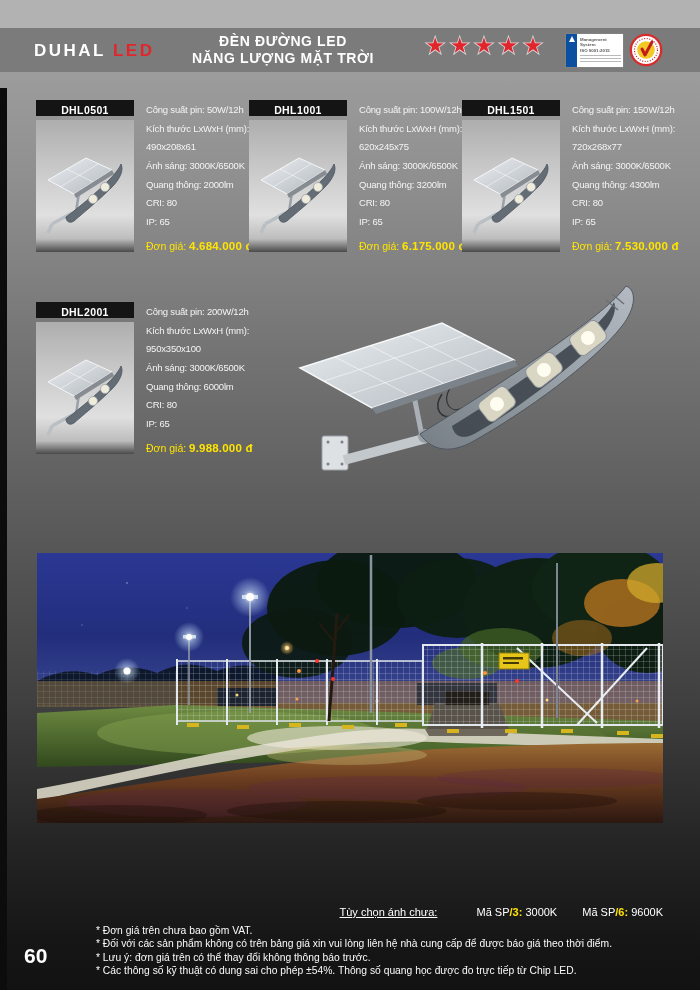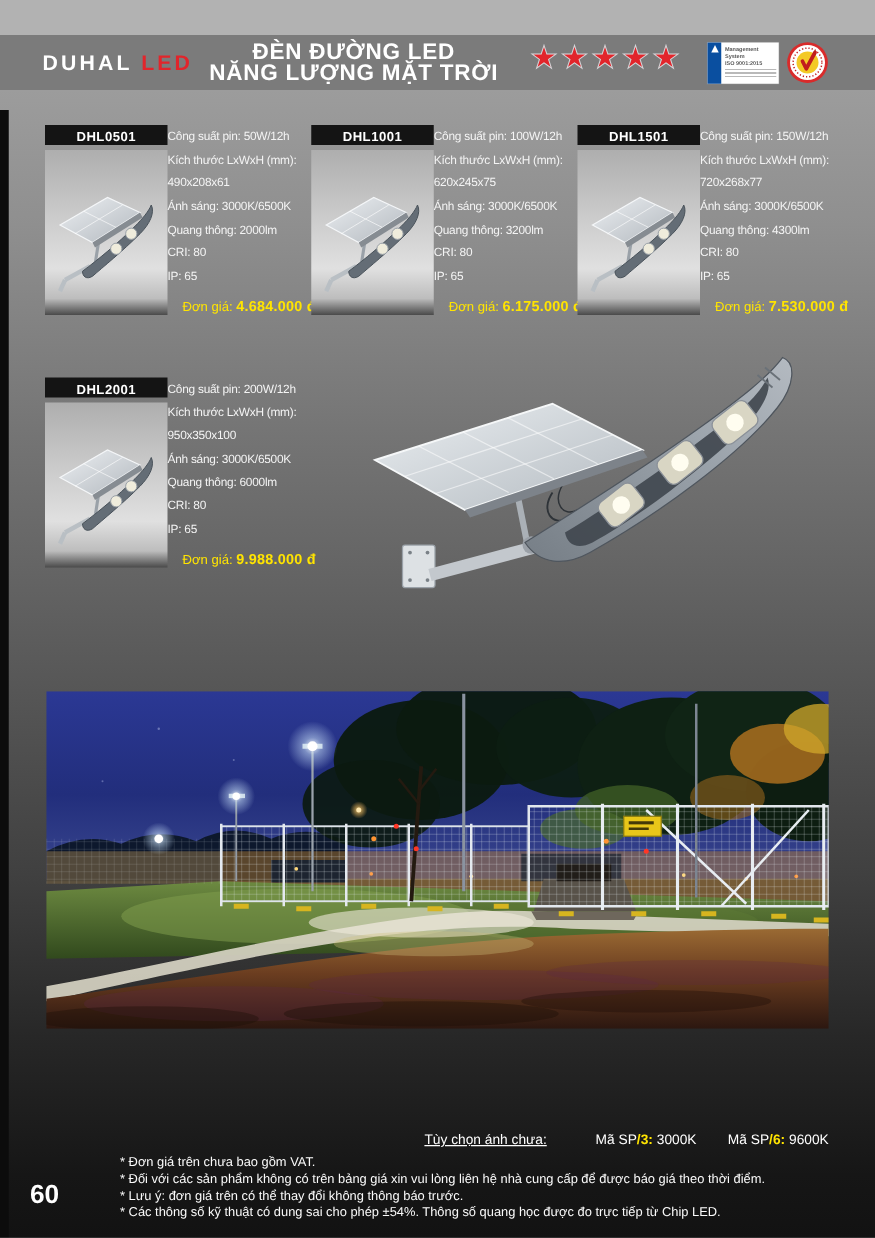--- a/index.html
+++ b/index.html
@@ -5,36 +5,36 @@
   html,body{margin:0;padding:0;background:#3a3a3a;}
   .page{position:relative;width:700px;height:990px;overflow:hidden;
     font-family:"Liberation Sans","DejaVu Sans",sans-serif;
     background:linear-gradient(180deg,#b2b2b2 0,#b2b2b2 28px,#7b7b7b 28px,#7b7b7b 72px,
       #9c9c9c 72px,#8f8f8f 180px,#747474 350px,#585858 540px,#404040 700px,#272727 830px,#161616 940px,#121212 100%);}
   .edge-bar{position:absolute;left:0;top:88px;width:7px;height:902px;background:#0c0c0c;}
   
   .header-bar{position:absolute;left:0;top:28px;width:679px;height:44px;}
   .brand{position:absolute;left:34px;top:13px;font-size:17px;font-weight:bold;letter-spacing:2.5px;color:#ffffff;white-space:nowrap;}
   .brand .accent{color:#e2252b;}
-  .title{position:absolute;left:138px;top:5px;width:290px;text-align:center;color:#ffffff;font-weight:bold;font-size:18px;line-height:16.5px;letter-spacing:.6px;}
+  .title{position:absolute;left:138px;top:5px;width:290px;text-align:center;color:#ffffff;font-weight:bold;font-size:14px;line-height:16.5px;letter-spacing:.6px;}
   .stars{position:absolute;left:424px;top:3px;font-size:25px;letter-spacing:2px;color:#e2252b;-webkit-text-stroke:.8px #d4d7da;}
   .tuv{position:absolute;left:566px;top:6px;width:57px;height:33px;background:#ffffff;display:flex;box-shadow:0 0 0 .5px #8a8a8a;}
   .tuv-strip{width:11px;height:100%;background:#0a4fa0;display:flex;align-items:flex-start;justify-content:center;}
   .tuv-tri{margin-top:2px;width:0;height:0;border-left:3.5px solid transparent;border-right:3.5px solid transparent;border-bottom:6px solid #ffffff;}
   .tuv-text{flex:1;padding:3px 2px 0 3px;font-size:4.4px;line-height:5.4px;color:#5a5a5a;font-weight:bold;}
   .tuv-bars{margin-top:2px;height:8px;background:repeating-linear-gradient(180deg,#b9b9b9 0,#b9b9b9 1px,transparent 1px,transparent 3px);}
   .round-badge{position:absolute;left:629px;top:5px;width:34px;height:34px;}
   
   .card{position:absolute;width:213px;height:170px;}
   .code-label{position:absolute;left:0;top:0;width:98px;height:16px;background:#141414;color:#ffffff;
     font-size:10.5px;font-weight:bold;letter-spacing:.4px;text-align:center;line-height:20px;}
   .img-box{position:absolute;left:0;top:20px;width:98px;height:132px;
     background:linear-gradient(180deg,#aeaeae 0%,#cbcbcb 40%,#e0e0e0 72%,#bdbdbd 90%,#4a4a4a 100%);}
   .img-box svg{display:block;width:98px;height:132px;}
-  .specs{position:absolute;left:98px;top:1px;color:#f4f4f4;font-size:9.5px;letter-spacing:-.2px;}
+  .specs{position:absolute;left:110px;top:1px;color:#f4f4f4;font-size:9.5px;letter-spacing:-.2px;}
   .specs div{height:18.7px;line-height:18.7px;white-space:nowrap;}
   .price{position:absolute;left:110px;top:140px;color:#ffe400;font-size:10.5px;white-space:nowrap;}
   .price b{font-size:11.5px;letter-spacing:.2px;}
   
   .hero{position:absolute;left:292px;top:276px;width:398px;height:200px;}
   .photo{position:absolute;left:37px;top:553px;width:626px;height:270px;}
   
   .options-line{position:absolute;right:37px;top:906px;color:#ffffff;font-size:11px;white-space:nowrap;}
   .options-line .u{text-decoration:underline;margin-right:14px;}
   .options-line .opt{margin-left:22px;text-align:right;}

